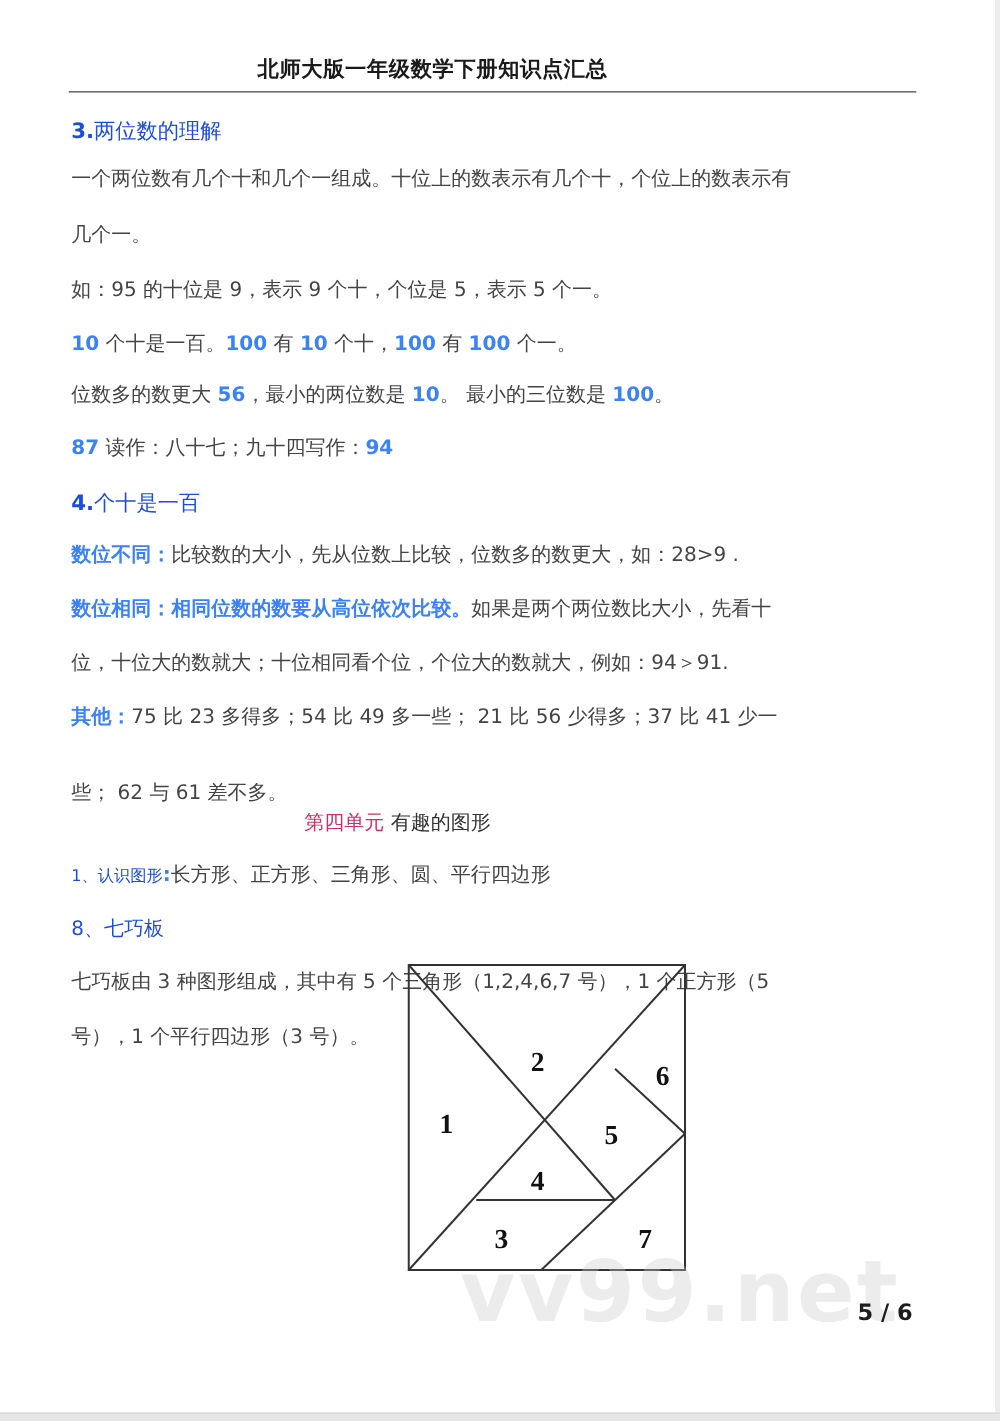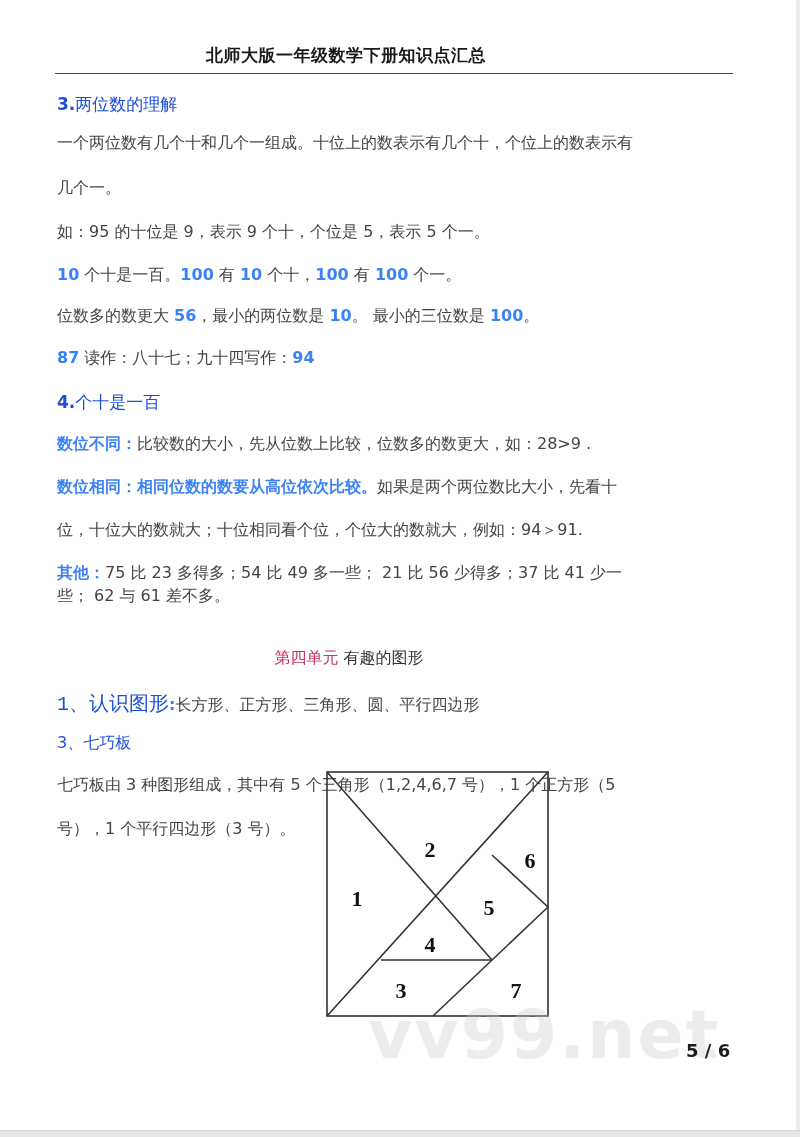--- a/index.html
+++ b/index.html
@@ -25,21 +25,21 @@
   .title-rule {
     position: absolute; left: 55px; width: 678px; top: 73px; height: 0;
     border-top: 1.5px solid #444;
   }
   .line { position: absolute; left: 57px; font-size: 16px; white-space: nowrap; color: #444; }
   .heading { color: #1d4ed8; font-size: 17px; }
   .heading b { font-weight: bold; }
   .b { font-weight: bold; color: #3b82f6; }
   .pink { color: #c8306a; }
   .center-heading {
-    position: absolute; left: 0; width: 636px; text-align: center; top: 648px; font-size: 16px; color: #333; padding-left: 31px;
+    position: absolute; left: 0; width: 636px; text-align: center; top: 648px; font-size: 16px; color: #333;
   }
   .tangram { position: absolute; left: 320px; top: 766px; }
   .page-num {
     position: absolute; left: 686px; top: 1040px; font-size: 18px; font-weight: bold; color: #1c1c1c;
   }
   .watermark {
     position: absolute; left: 368px; top: 995px; font-size: 68px; font-weight: bold;
     color: rgba(200,200,200,0.35); letter-spacing: 2px; font-family: "DejaVu Sans", sans-serif;
   }
 </style>
@@ -76,29 +76,29 @@
 <div class="line" style="top:434px;">
   <span class="b">数位不同：</span><span>比较数的大小，先从位数上比较，位数多的数更大，如：28&gt;9 .</span>
 </div>
 <div class="line" style="top:477px;">
   <span class="b">数位相同：</span><span class="b">相同位数的数要从高位依次比较。</span><span>如果是两个两位数比大小，先看十</span>
 </div>
 <div class="line" style="top:520px;">位，十位大的数就大；十位相同看个位，个位大的数就大，例如：94＞91.</div>
 <div class="line" style="top:563px;">
   <span class="b">其他：</span><span>75 比 23 多得多；54 比 49 多一些；  21 比 56 少得多；37 比 41 少一</span>
 </div>
-<div class="line" style="top:586px;">些；    62 与 61 差不多。</div>
+<div class="line" style="top:624px;">些；    62 与 61 差不多。</div>
 
 <div class="center-heading">
   <span class="pink">第四单元</span><span> 有趣的图形</span>
 </div>
 <div class="line" style="top:690px;">
-  <span class="heading" style="font-size:20px;font-family:Liberation Mono, monospace;">1、认识图形</span><span class="b">:</span><span>长方形、正方形、三角形、圆、平行四边形</span>
+  <span class="heading" style="font-size:13px;">1、认识图形</span><span class="b">:</span><span>长方形、正方形、三角形、圆、平行四边形</span>
 </div>
-<div class="line heading" style="top:733px; font-size:16px;">3、七巧板</div>
+<div class="line heading" style="top:733px; font-size:16px;">8、七巧板</div>
 <div class="line" style="top:775px;">七巧板由 3 种图形组成，其中有 5 个三角形（1,2,4,6,7 号），1 个正方形（5</div>
 <div class="line" style="top:819px;">号），1 个平行四边形（3 号）。</div>
 
 <svg class="tangram" width="236" height="258" viewBox="320 766 236 258">
   <g fill="none" stroke="#333" stroke-width="1.6">
     <rect x="327" y="772" width="221" height="244"></rect>
     <line x1="327" y1="772" x2="492" y2="960"></line>
     <line x1="327" y1="1016" x2="548" y2="772"></line>
     <line x1="492" y1="855" x2="548" y2="907"></line>
     <line x1="548" y1="907" x2="433" y2="1016"></line>

